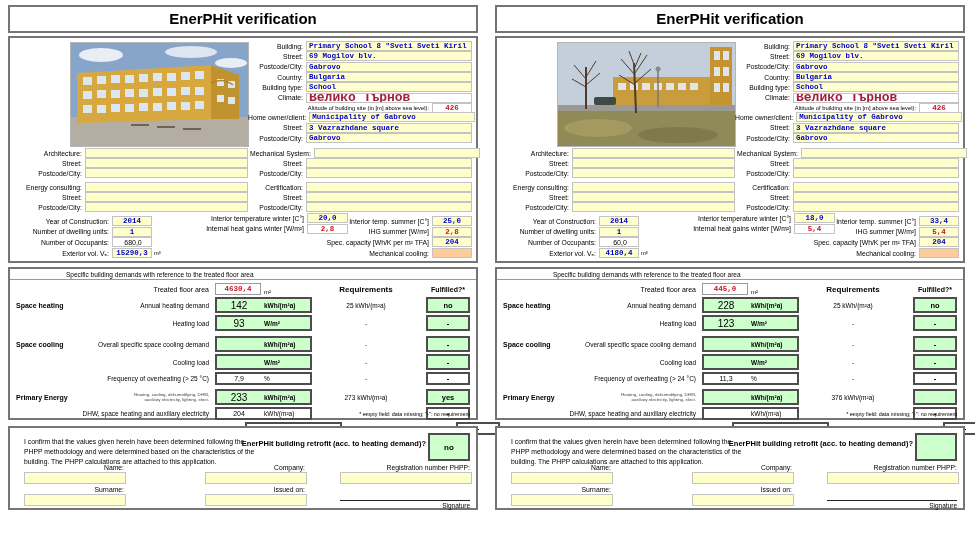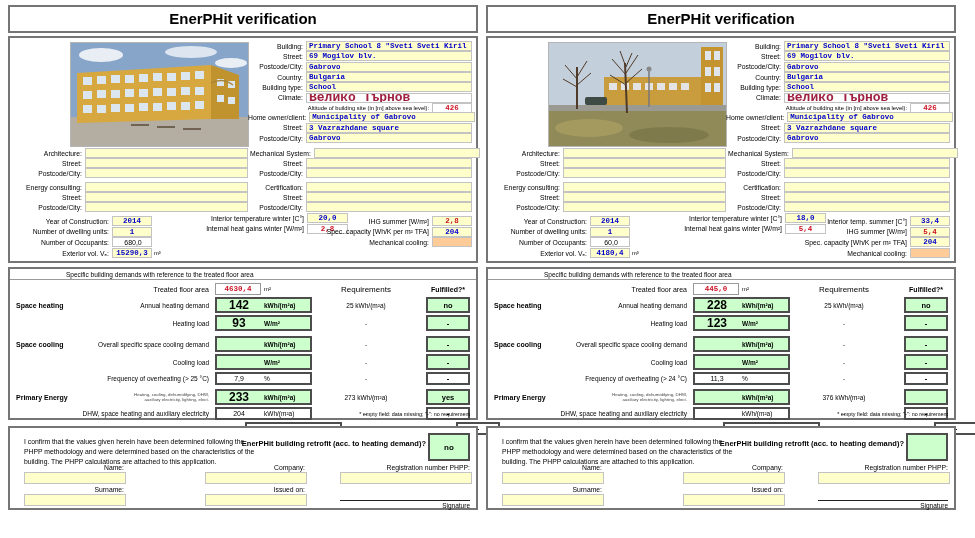--- a/index.html
+++ b/index.html
@@ -1,17 +1,17 @@
 <!DOCTYPE html>
 <html><head>
 <meta charset="utf-8">
 <style>
   html,body{margin:0;padding:0;background:#fff;}
   body{width:975px;height:538px;font-family:"Liberation Sans",sans-serif;color:#000;overflow:hidden;}
-  .panels{display:flex;gap:8px;padding:5px 0 0 8px;}
+  .panels{display:flex;gap:17px;padding:5px 0 0 8px;}
   .panel-wrap{width:470px;flex:0 0 auto;}
   .pbox{border:2px solid #757575;background:#fff;box-sizing:border-box;}
   .title-box{height:28px;line-height:24px;text-align:center;font-weight:bold;font-size:15px;margin-bottom:3px;}
   .info-box{height:227px;position:relative;margin-bottom:4px;}
   .demands-box{height:153px;position:relative;margin-bottom:6px;}
   .confirm-box{height:84px;position:relative;}
   .caption{text-align:center;font-weight:bold;font-size:12px;margin-top:7px;}
 
   
   .photo{position:absolute;left:60px;top:4px;width:177px;height:103px;border:1px solid #b5b5b5;overflow:hidden;}
@@ -56,30 +56,30 @@
   .srow .f{width:38px;flex:0 0 auto;}
   .srow .unit{width:12px;font-size:5.8px;padding-left:2px;}
 
   
   .dhead{height:11px;font-size:6.5px;padding:2px 0 0 56px;border-bottom:1px solid #9a9a9a;box-sizing:border-box;}
   .drow{display:flex;align-items:center;margin-top:2px;}
   .mt3{margin-top:3px}.mt4{margin-top:4px}.mt5{margin-top:5px}
   .c-grp{width:58px;padding-left:6px;font-weight:bold;font-size:7px;white-space:nowrap;flex:0 0 auto;}
   .c-lbl{flex:1;text-align:right;font-size:6.5px;padding-right:6px;white-space:nowrap;}
   .c-lbl .tiny{display:block;font-size:4.4px;line-height:1.15;color:#444;white-space:normal;margin-left:auto;width:92px;}
-  .c-box{width:97px;flex:0 0 auto;display:flex;align-items:center;}
+  .c-box{width:97px;flex:0 0 auto;display:flex;align-items:flex-end;}
   .vbox{border:2px solid #4d4d4d;height:12px;display:flex;align-items:center;width:93px;box-sizing:content-box;background:#fff;}
   .vbox.green{background:#ccffcc;}
   .vbox.sm{height:9px;}
-  .vbox .num{width:44px;text-align:center;font-weight:bold;font-size:12px;}
+  .vbox .num{width:44px;text-align:center;font-weight:normal;font-size:10px;}
   .vbox .unit{flex:1;font-size:6.5px;font-weight:bold;padding-left:3px;white-space:nowrap;}
   .vbox.sm .num{font-weight:normal;font-size:7px;}
   .vbox.sm .unit{font-weight:normal;}
   .c-req{width:108px;text-align:center;font-size:6.5px;flex:0 0 auto;}
-  .c-req.hdr{font-weight:normal;font-size:8px;}
+  .c-req.hdr{font-weight:bold;font-size:8px;}
   .c-ful{width:56px;display:flex;justify-content:center;flex:0 0 auto;}
   .fbox{border:2px solid #4d4d4d;width:40px;height:12px;display:flex;align-items:center;justify-content:center;
         font-weight:bold;font-size:7.5px;background:#fff;}
   .fbox.green{background:#ccffcc;}
   .fbox.sm{height:9px;}
   .fhdr{font-weight:bold;font-size:7px;}
   .tfa-lbl{font-size:7px;}
   .tfabox{border:1px solid #9a9a9a;background:#fff;width:44px;height:10px;display:flex;align-items:center;justify-content:center;}
   .tfaunit{font-size:6px;padding-left:3px;}
   .footnote{position:absolute;right:6px;bottom:1px;font-size:5.4px;}
@@ -314,20 +314,26 @@
         <div class="srow">
             <span class="lbl">Internal heat gains winter [W/m²]</span>
             <span class="f white ctr" style="width:39px">
               <span class="v-red">2,8</span>
             </span>
           </div>
       </div>
 
       <div class="stats-r">
         <div class="srow">
+            <span class="lbl">Interior temp. summer [C°]</span>
+            <span class="f ctr">
+              <span class="v-blue">25,0</span>
+            </span>
+          </div>
+        <div class="srow">
             <span class="lbl">IHG summer [W/m²]</span>
             <span class="f ctr">
               <span class="v-red">2,8</span>
             </span>
           </div>
         <div class="srow">
             <span class="lbl">Spec. capacity [Wh/K per m² TFA]</span>
             <span class="f ctr">
               <span class="v-blue">204</span>
             </span>

